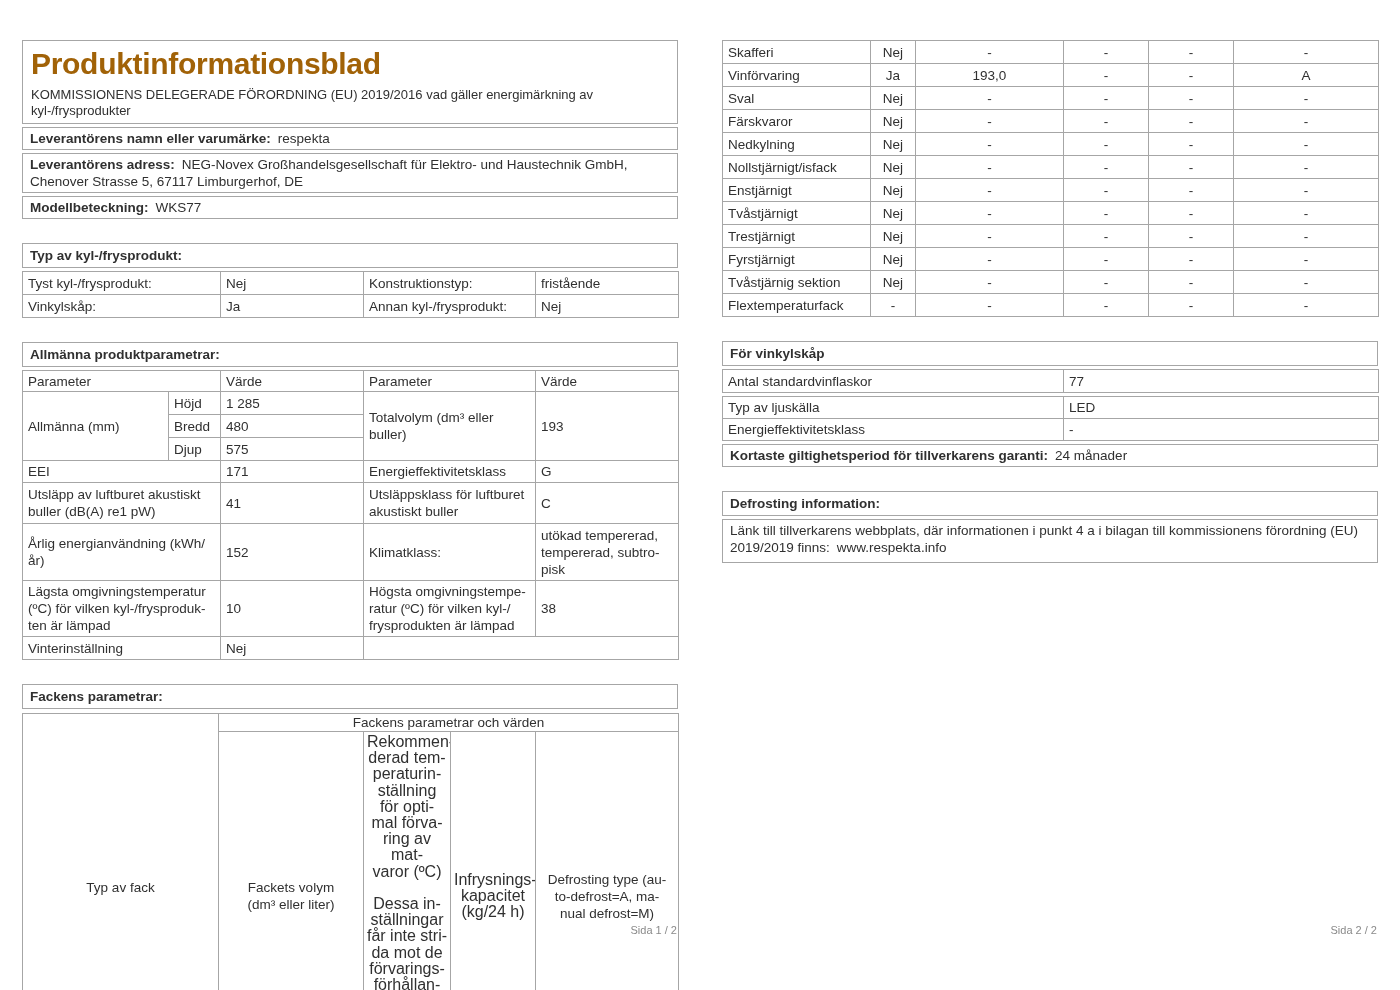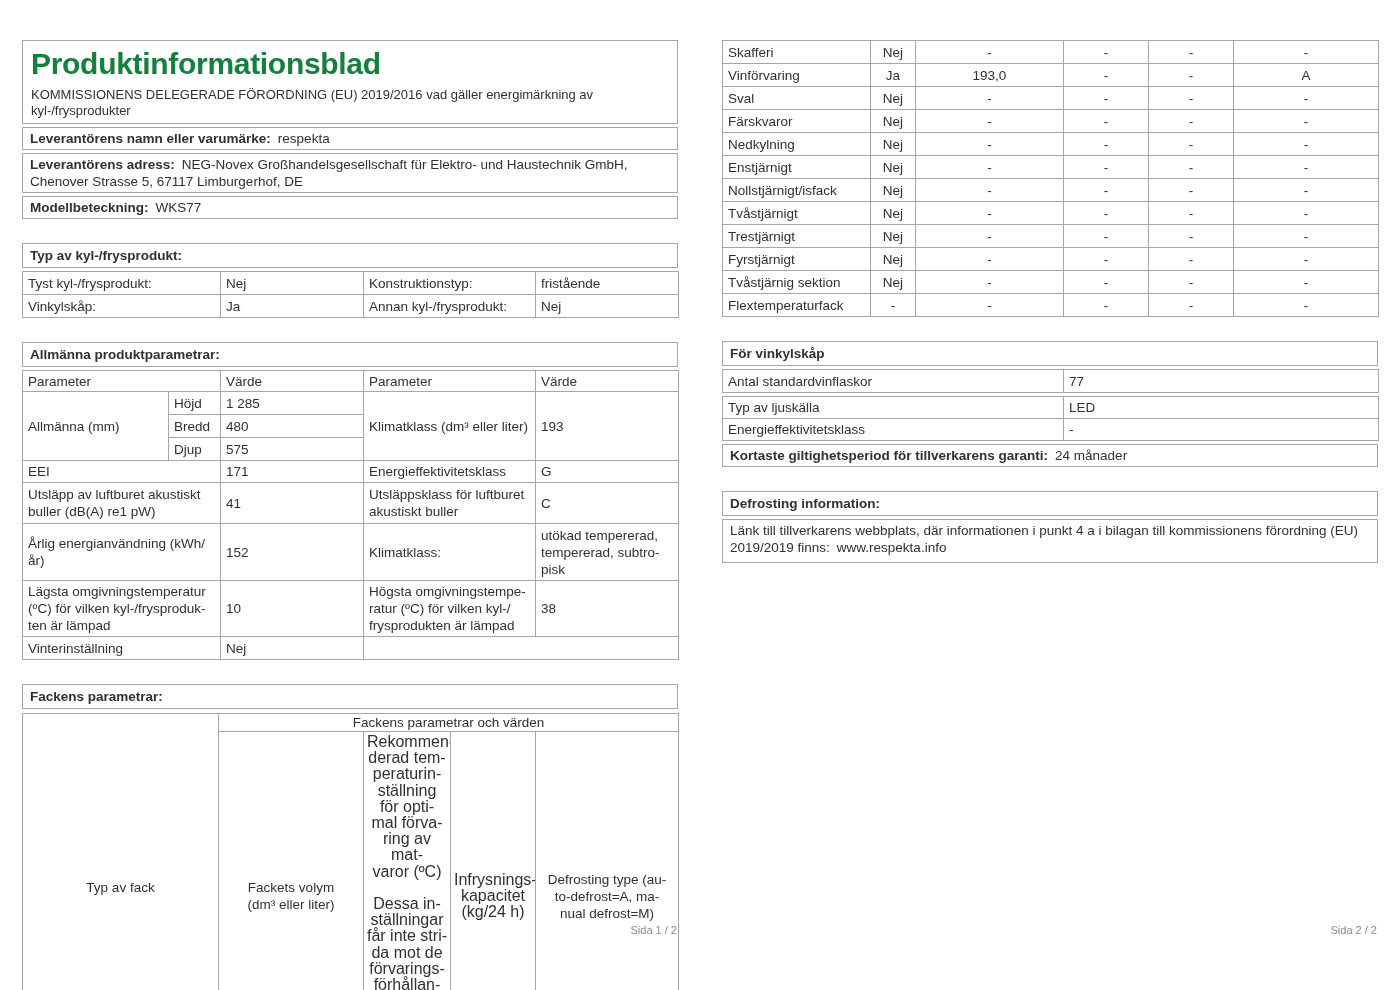--- a/index.html
+++ b/index.html
@@ -16,21 +16,21 @@
   .val { margin-left:7px; }
 
   table { border-collapse:collapse; table-layout:fixed; width:656px; margin-bottom:3px;
           font-size:13.5px; background:#fff; }
   td { border:1px solid #a6a6a6; padding:1px 5px; vertical-align:middle;
        line-height:17px; overflow:hidden; }
   .pre { white-space:pre-line; }
   .ctr { text-align:center; }
 
   .titlebox { padding:5px 8px 4px 8px; }
-  .doctitle { font-size:30px; line-height:36px; font-weight:bold; color:#15803d;
+  .doctitle { font-size:30px; line-height:36px; font-weight:bold; color:#a16207;
               letter-spacing:-0.3px; margin-bottom:5px; }
   .subtitle { font-size:13px; line-height:16px; }
 
   #fack-table td.tallhead { height:311px; }
   #fack-table td.temps { font-size:16px; line-height:16.2px; padding:2px 3px; }
   #fack-table td.grp { height:17px; padding:0 5px; }
   .footer { position:absolute; top:884px; right:1px; font-size:11px; color:#8a8a8a; }
 </style>
 </head>
 <body>
@@ -95,21 +95,21 @@
           <tr>
         <td colspan="2" style="height:18px">Parameter</td>
         <td>Värde</td>
         <td>Parameter</td>
         <td>Värde</td>
       </tr>
       <tr>
         <td rowspan="3">Allmänna (mm)</td>
         <td style="height:20px">Höjd</td>
         <td>1 285</td>
-        <td rowspan="3">Klimatklass (dm³ eller liter)</td>
+        <td rowspan="3">Totalvolym (dm³ eller buller)</td>
         <td rowspan="3">193</td>
       </tr>
       <tr>
         <td style="height:20px">Bredd</td>
         <td>480</td>
       </tr>
       <tr>
         <td style="height:20px">Djup</td>
         <td>575</td>
       </tr>
@@ -250,29 +250,29 @@
       </tr>
       <tr>
         <td style="height:20px">Nedkylning</td>
         <td class="ctr">Nej</td>
         <td class="ctr">-</td>
         <td class="ctr">-</td>
         <td class="ctr">-</td>
         <td class="ctr">-</td>
       </tr>
       <tr>
+        <td style="height:20px">Nollstjärnigt/isfack</td>
+        <td class="ctr">Nej</td>
+        <td class="ctr">-</td>
+        <td class="ctr">-</td>
+        <td class="ctr">-</td>
+        <td class="ctr">-</td>
+      </tr>
+      <tr>
         <td style="height:20px">Enstjärnigt</td>
-        <td class="ctr">Nej</td>
-        <td class="ctr">-</td>
-        <td class="ctr">-</td>
-        <td class="ctr">-</td>
-        <td class="ctr">-</td>
-      </tr>
-      <tr>
-        <td style="height:20px">Nollstjärnigt/isfack</td>
         <td class="ctr">Nej</td>
         <td class="ctr">-</td>
         <td class="ctr">-</td>
         <td class="ctr">-</td>
         <td class="ctr">-</td>
       </tr>
       <tr>
         <td style="height:20px">Tvåstjärnigt</td>
         <td class="ctr">Nej</td>
         <td class="ctr">-</td>

